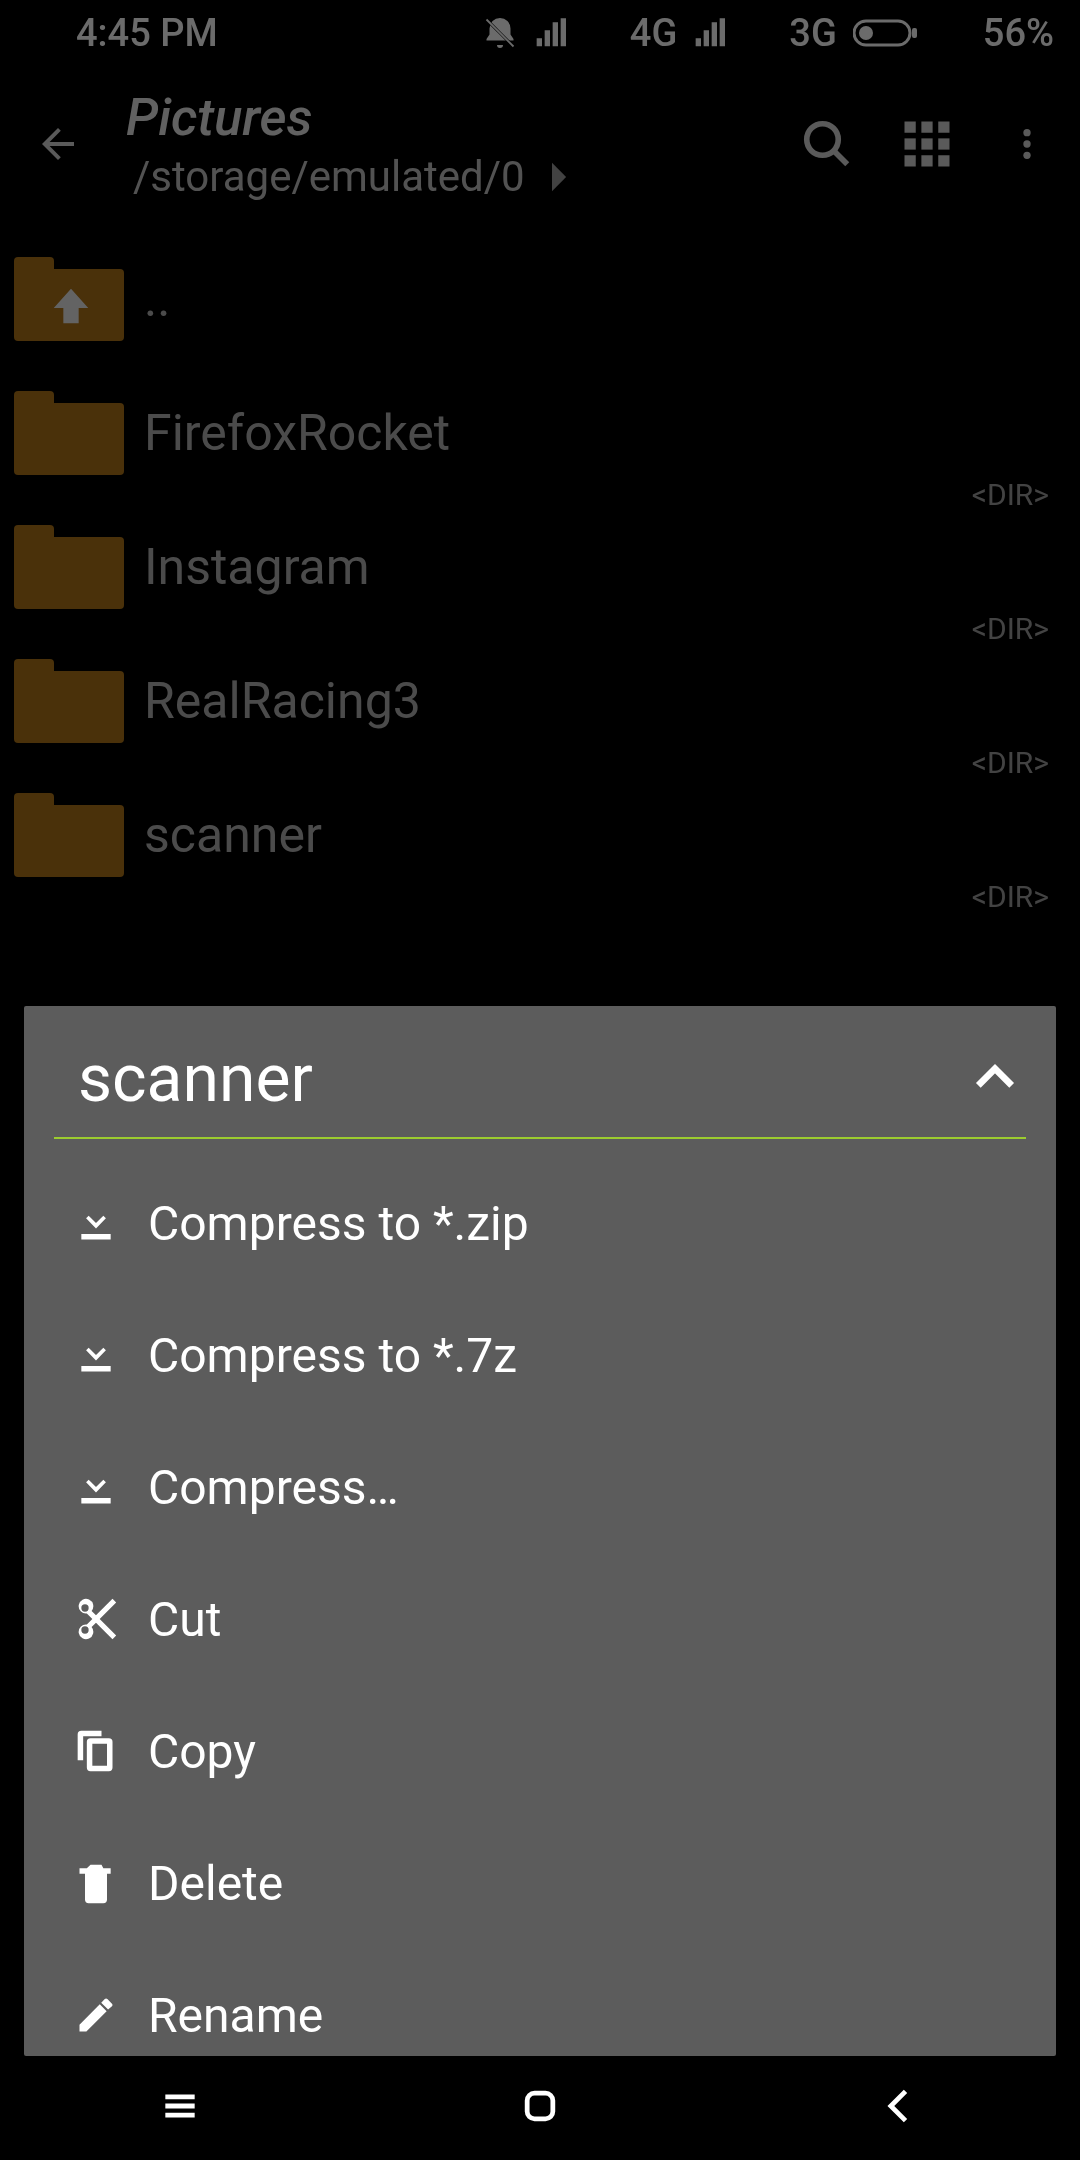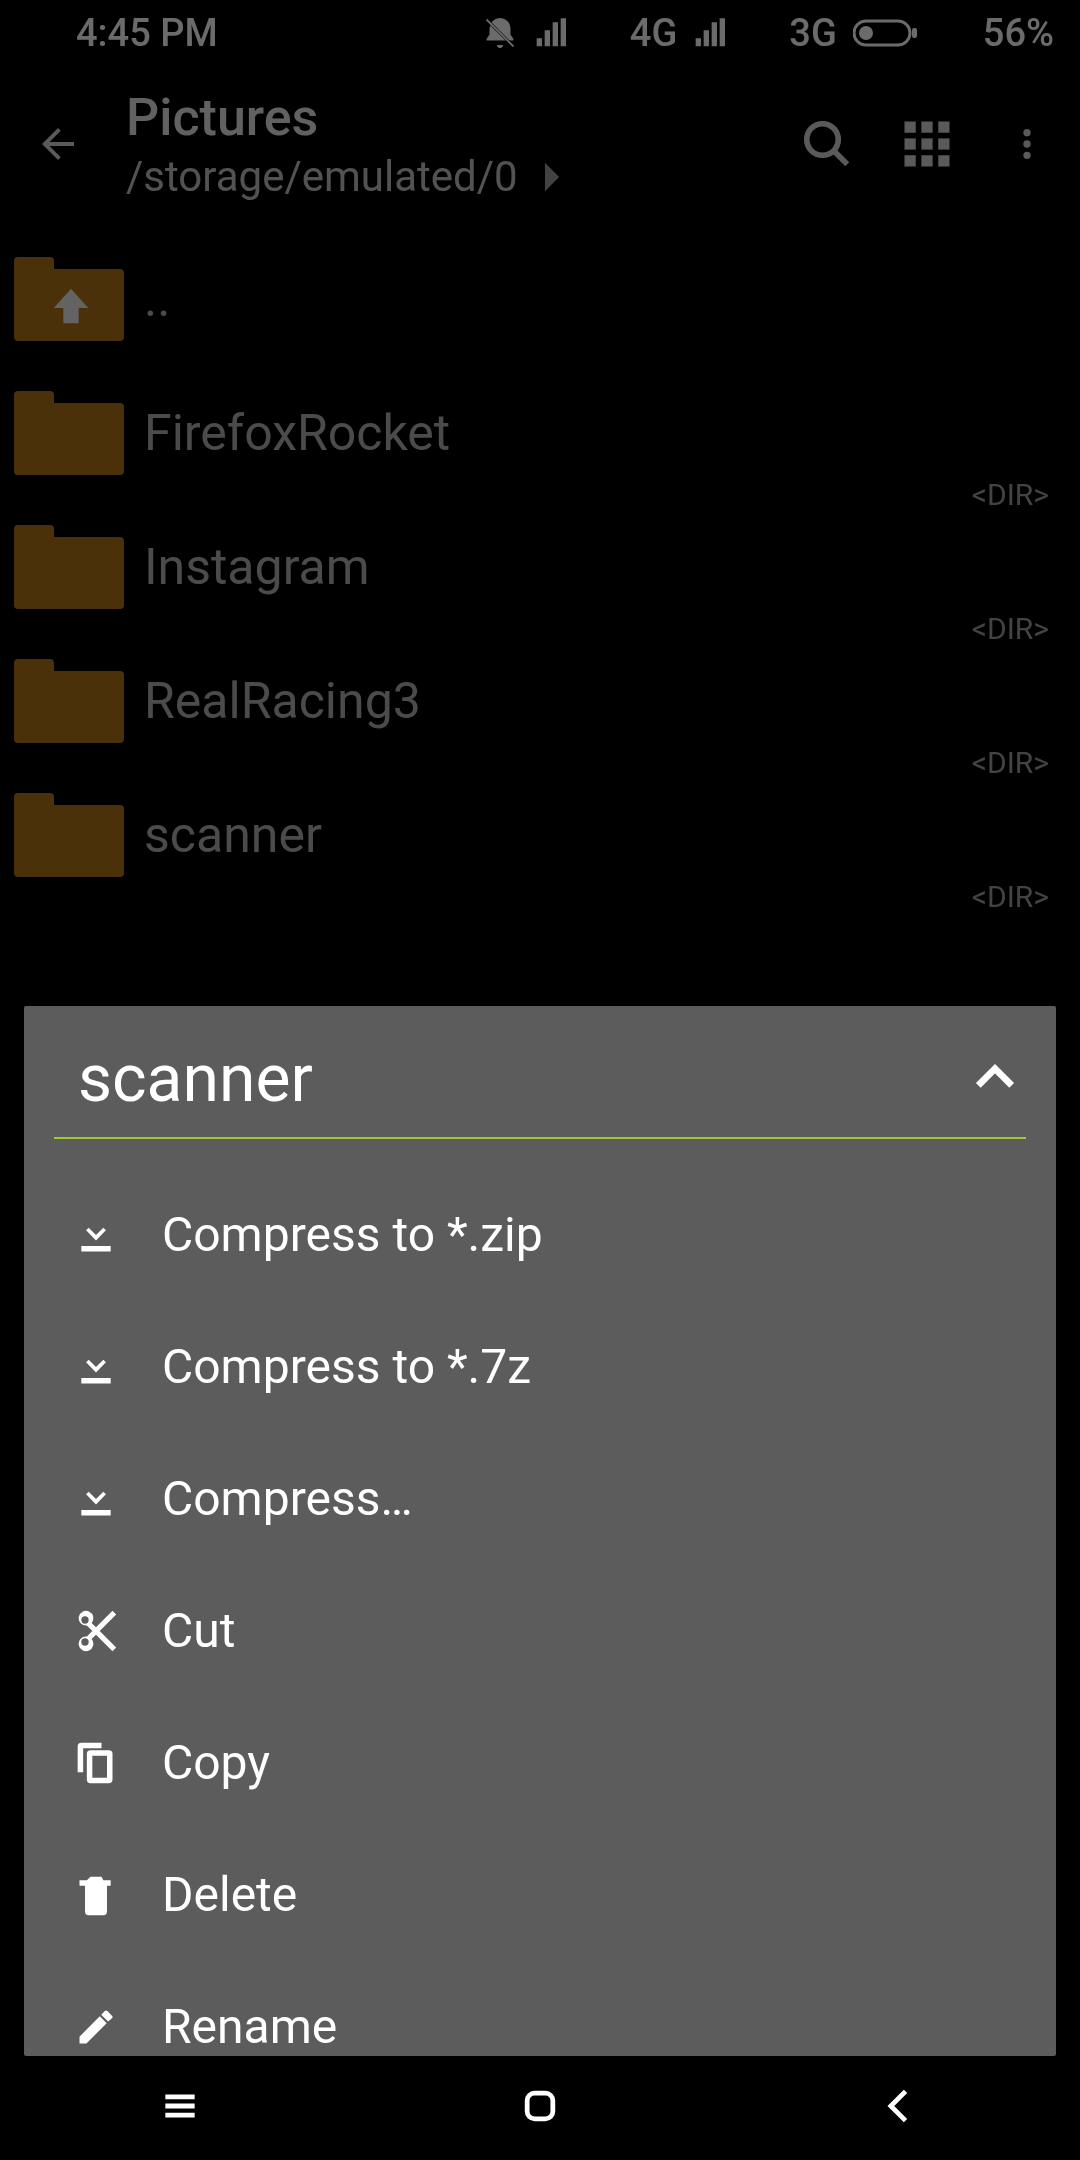--- a/index.html
+++ b/index.html
@@ -36,22 +36,22 @@
   
   .appbar {
     height: 156px;
     display: flex;
     align-items: center;
     padding: 0 24px 0 18px;
     gap: 28px;
   }
   .appbar-back { width: 80px; height: 80px; display:flex; align-items:center; justify-content:center; }
   .appbar-title { display:flex; flex-direction: column; gap: 4px; }
-  .title-main { font-size: 52px; font-weight: 500; color:#e8e8e8; }
-  .title-path { font-size: 42px; color:#c4c4c4; display:flex; align-items:center; gap:12px; }
+  .title-main { font-size: 52px; font-weight: 500; color:#e8e8e8;font-style:italic; }
+  .title-path { font-size: 42px; color:#c4c4c4; display:flex; align-items:center; gap:12px;margin-left:7px; }
   .appbar-actions { margin-left:auto; display:flex; gap: 42px; align-items:center; }
   .appbar-actions > * { width:58px; height:58px; display:flex; align-items:center; justify-content:center; }
   
   .filelist { padding: 10px 0 0 0; }
   .row {
     display:flex; align-items:center;
     padding: 12px 18px 12px 14px;
     height: 134px;
     position: relative;
   }
@@ -78,21 +78,21 @@
     overflow: hidden;
     padding: 26px 30px 0 30px;
   }
   .sheet-header {
     display:flex; align-items:center; justify-content:space-between;
     padding: 8px 6px 20px 24px;
   }
   .sheet-title { font-size: 66px; font-weight:400; color:#fff; }
   .sheet-divider { height:2px; background:#9ccc2f; margin: 0 0 18px 0; }
   .sheet-item {
-    display:flex; align-items:flex-end; gap: 38px;
+    display:flex; align-items:center; gap: 24px;
     padding: 26px 14px 26px 14px;
     height: 132px;
   }
   .sheet-item .icon { width:56px; height:56px; display:flex; align-items:center; justify-content:center; }
   .sheet-item svg { fill:#fff; }
   .sheet-item .label { font-size: 48px; color:#fff; }
   
   .navbar {
     position:absolute; bottom:0; left:0; right:0;
     height: 104px;

